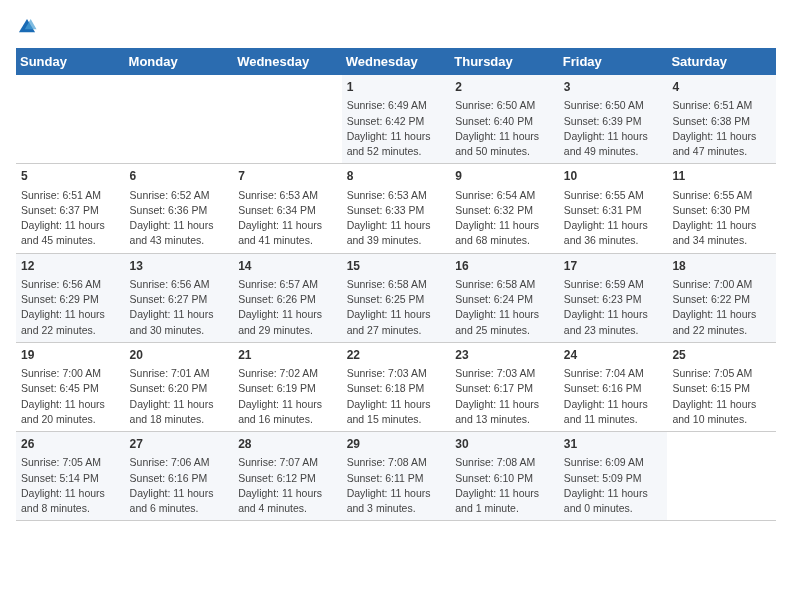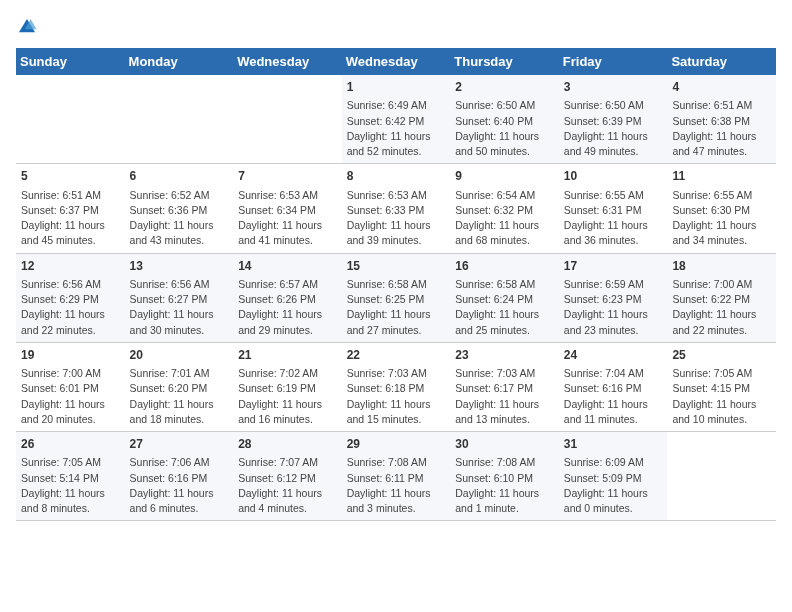--- a/index.html
+++ b/index.html
@@ -246,21 +246,21 @@
           <div class="day-info">Sunrise: 7:00 AM</div>
           <div class="day-info">Sunset: 6:22 PM</div>
           <div class="day-info">Daylight: 11 hours</div>
           <div class="day-info">and 22 minutes.</div>
         </td>
       </tr>
       <tr>
         <td>
           <span class="day-num">19</span>
           <div class="day-info">Sunrise: 7:00 AM</div>
-          <div class="day-info">Sunset: 6:01 PM</div>
+          <div class="day-info">Sunset: 6:45 PM</div>
           <div class="day-info">Daylight: 11 hours</div>
           <div class="day-info">and 20 minutes.</div>
         </td>
         <td>
           <span class="day-num">20</span>
           <div class="day-info">Sunrise: 7:01 AM</div>
           <div class="day-info">Sunset: 6:20 PM</div>
           <div class="day-info">Daylight: 11 hours</div>
           <div class="day-info">and 18 minutes.</div>
         </td>
@@ -288,21 +288,21 @@
         <td>
           <span class="day-num">24</span>
           <div class="day-info">Sunrise: 7:04 AM</div>
           <div class="day-info">Sunset: 6:16 PM</div>
           <div class="day-info">Daylight: 11 hours</div>
           <div class="day-info">and 11 minutes.</div>
         </td>
         <td>
           <span class="day-num">25</span>
           <div class="day-info">Sunrise: 7:05 AM</div>
-          <div class="day-info">Sunset: 4:15 PM</div>
+          <div class="day-info">Sunset: 6:15 PM</div>
           <div class="day-info">Daylight: 11 hours</div>
           <div class="day-info">and 10 minutes.</div>
         </td>
       </tr>
       <tr>
         <td>
           <span class="day-num">26</span>
           <div class="day-info">Sunrise: 7:05 AM</div>
           <div class="day-info">Sunset: 5:14 PM</div>
           <div class="day-info">Daylight: 11 hours</div>

